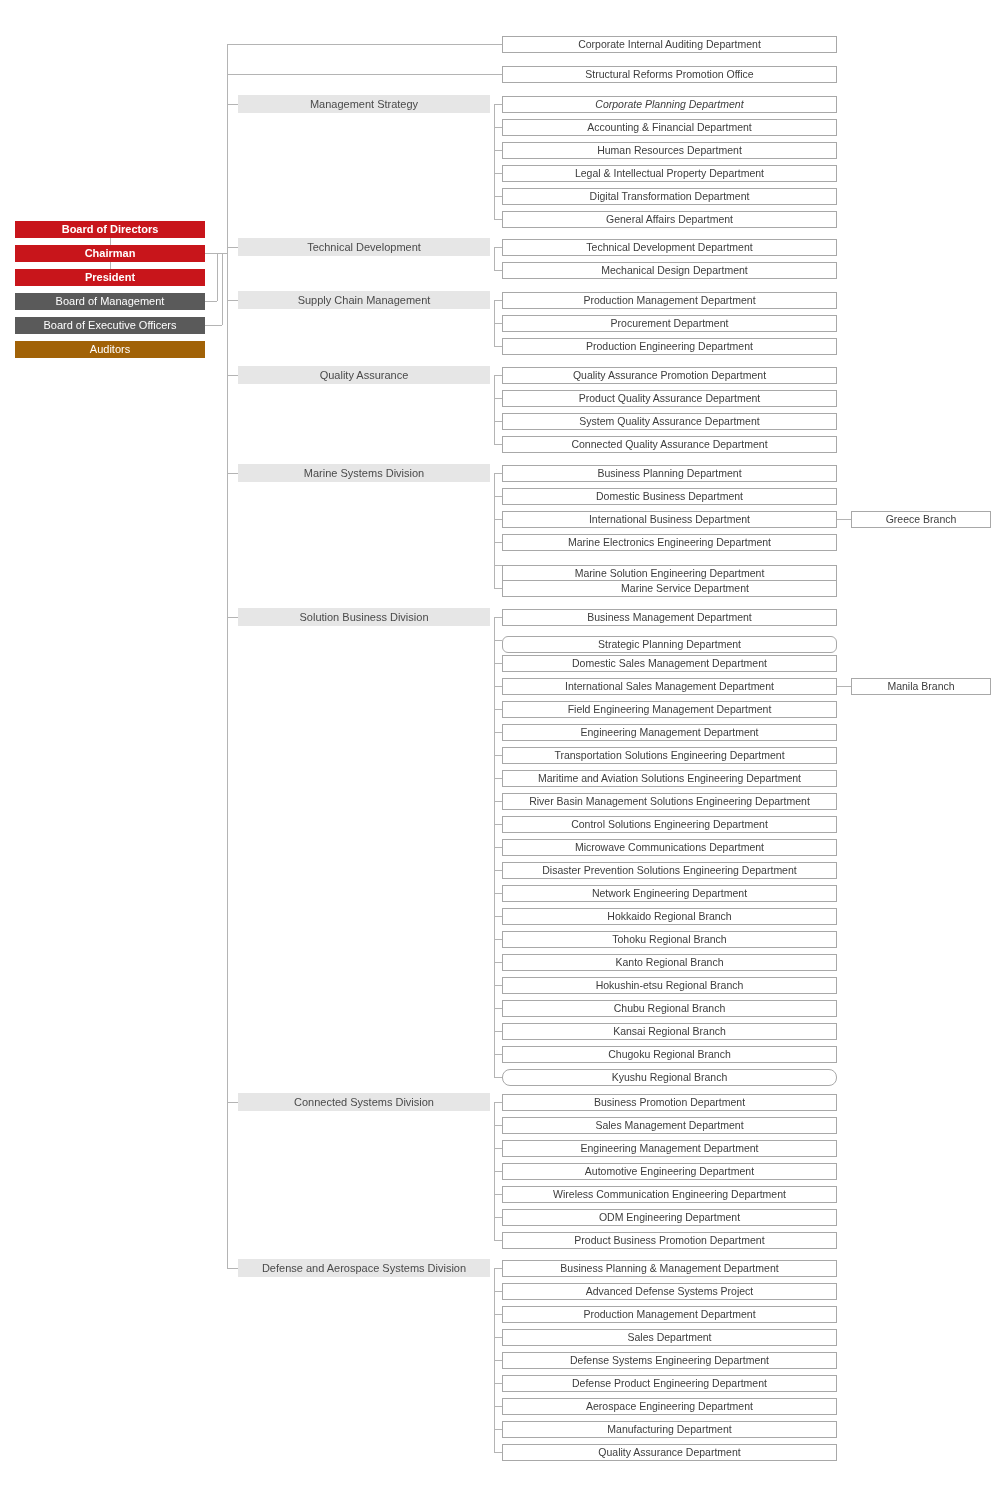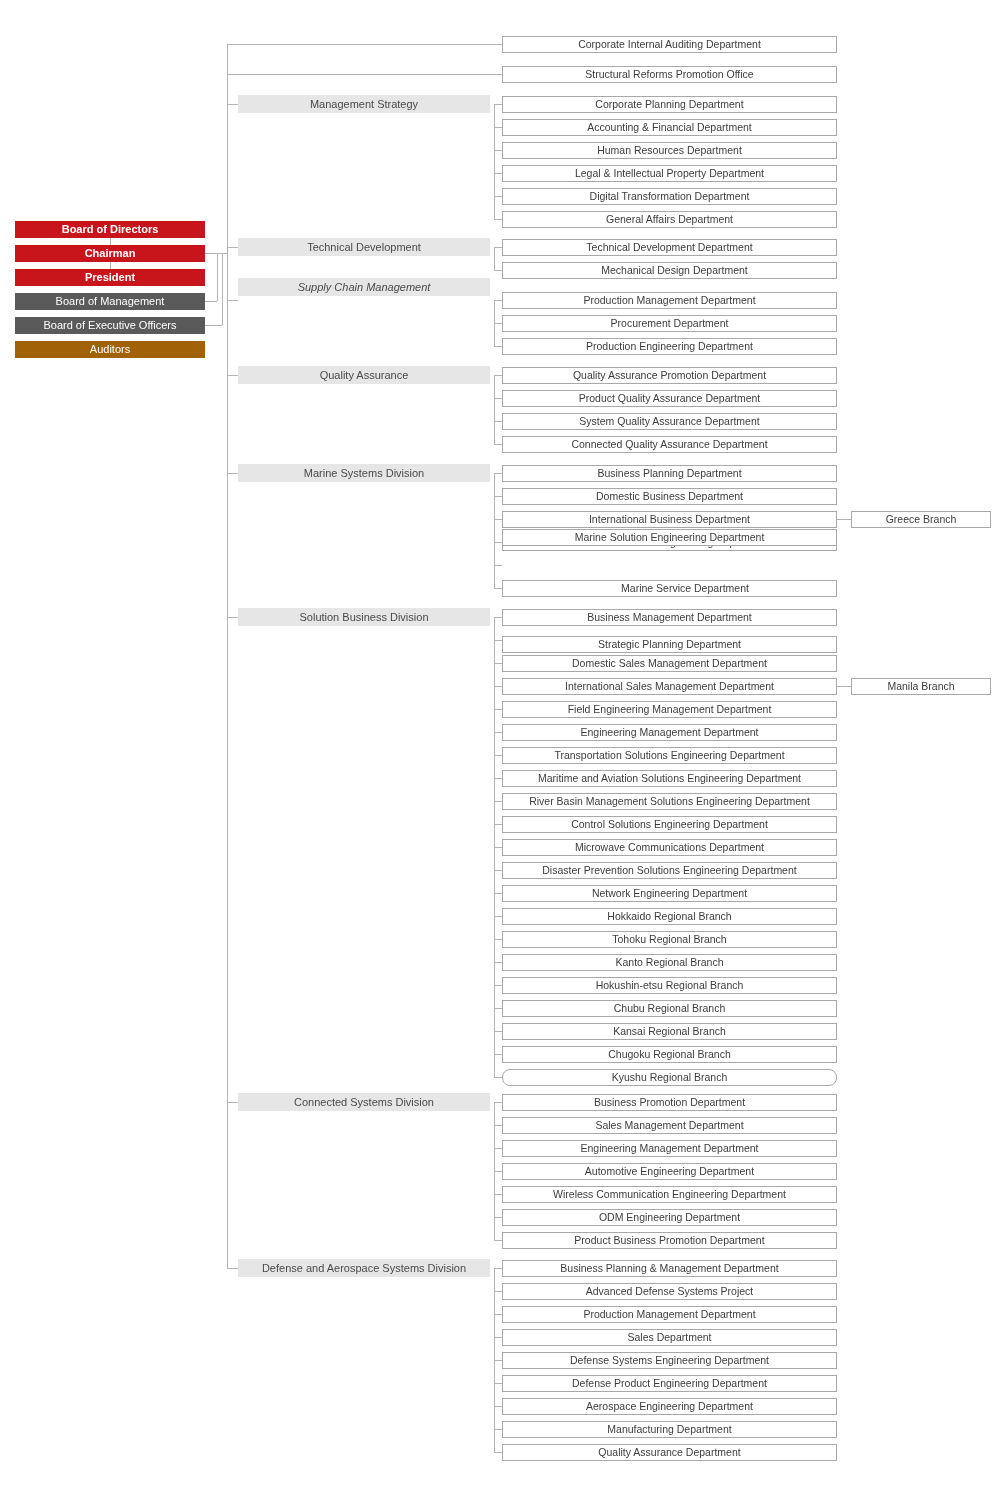--- a/index.html
+++ b/index.html
@@ -95,41 +95,41 @@
     <div class="hline" style="left: 205px; top: 325px; width: 17px;"></div>
     <div class="vline" style="left: 217px; top: 253px; height: 48px;"></div>
     <div class="vline" style="left: 222px; top: 253px; height: 72px;"></div>
     <div class="vline" style="left: 227px; top: 44px; height: 1224px;"></div>
     <div class="dept" style="top: 36px;">Corporate Internal Auditing Department</div>
     <div class="hline" style="left: 227px; top: 44px; width: 275px;"></div>
     <div class="dept" style="top: 66px;">Structural Reforms Promotion Office</div>
     <div class="hline" style="left: 227px; top: 74px; width: 275px;"></div>
     <div class="division" style="top: 95px;">Management Strategy</div>
     <div class="hline" style="left: 227px; top: 104px; width: 11px;"></div>
-    <div class="dept" style="top: 96px;">Corporate Planning Department</div>
+    <div class="dept" style="top: 96px; font-style: italic;">Corporate Planning Department</div>
     <div class="hline" style="left: 494px; top: 104px; width: 8px;"></div>
     <div class="dept" style="top: 119px;">Accounting &amp; Financial Department</div>
     <div class="hline" style="left: 494px; top: 127px; width: 8px;"></div>
     <div class="dept" style="top: 142px;">Human Resources Department</div>
     <div class="hline" style="left: 494px; top: 150px; width: 8px;"></div>
     <div class="dept" style="top: 165px;">Legal &amp; Intellectual Property Department</div>
     <div class="hline" style="left: 494px; top: 173px; width: 8px;"></div>
     <div class="dept" style="top: 188px;">Digital Transformation Department</div>
     <div class="hline" style="left: 494px; top: 196px; width: 8px;"></div>
     <div class="dept" style="top: 211px;">General Affairs Department</div>
     <div class="hline" style="left: 494px; top: 219px; width: 8px;"></div>
     <div class="vline" style="left: 494px; top: 104px; height: 115px;"></div>
     <div class="division" style="top: 238px;">Technical Development</div>
     <div class="hline" style="left: 227px; top: 247px; width: 11px;"></div>
     <div class="dept" style="top: 239px;">Technical Development Department</div>
     <div class="hline" style="left: 494px; top: 247px; width: 8px;"></div>
     <div class="dept" style="top: 262px; padding-left: 10px;">Mechanical Design Department</div>
     <div class="hline" style="left: 494px; top: 270px; width: 8px;"></div>
     <div class="vline" style="left: 494px; top: 247px; height: 23px;"></div>
-    <div class="division" style="top: 278px; font-style: italic;">Supply Chain Management</div>
+    <div class="division" style="top: 291px;">Supply Chain Management</div>
     <div class="hline" style="left: 227px; top: 300px; width: 11px;"></div>
     <div class="dept" style="top: 292px;">Production Management Department</div>
     <div class="hline" style="left: 494px; top: 300px; width: 8px;"></div>
     <div class="dept" style="top: 315px;">Procurement Department</div>
     <div class="hline" style="left: 494px; top: 323px; width: 8px;"></div>
     <div class="dept" style="top: 338px;">Production Engineering Department</div>
     <div class="hline" style="left: 494px; top: 346px; width: 8px;"></div>
     <div class="vline" style="left: 494px; top: 300px; height: 46px;"></div>
     <div class="division" style="top: 366px;">Quality Assurance</div>
     <div class="hline" style="left: 227px; top: 375px; width: 11px;"></div>
@@ -147,30 +147,30 @@
     <div class="dept" style="top: 465px;">Business Planning Department</div>
     <div class="hline" style="left: 494px; top: 473px; width: 8px;"></div>
     <div class="dept" style="top: 488px;">Domestic Business Department</div>
     <div class="hline" style="left: 494px; top: 496px; width: 8px;"></div>
     <div class="dept" style="top: 511px;">International Business Department</div>
     <div class="hline" style="left: 494px; top: 519px; width: 8px;"></div>
     <div class="branch" style="left: 851px; top: 511px;">Greece Branch</div>
     <div class="hline" style="left: 837px; top: 519px; width: 14px;"></div>
     <div class="dept" style="top: 534px;">Marine Electronics Engineering Department</div>
     <div class="hline" style="left: 494px; top: 542px; width: 8px;"></div>
-    <div class="dept" style="top: 529px;">Marine Solution Engineering Department</div>
+    <div class="dept" style="top: 565px;">Marine Solution Engineering Department</div>
     <div class="hline" style="left: 494px; top: 565px; width: 8px;"></div>
     <div class="dept" style="top: 580px; padding-left: 31px;">Marine Service Department</div>
     <div class="hline" style="left: 494px; top: 588px; width: 8px;"></div>
     <div class="vline" style="left: 494px; top: 473px; height: 115px;"></div>
     <div class="division" style="top: 608px;">Solution Business Division</div>
     <div class="hline" style="left: 227px; top: 617px; width: 11px;"></div>
     <div class="dept" style="top: 609px;">Business Management Department</div>
     <div class="hline" style="left: 494px; top: 617px; width: 8px;"></div>
-    <div class="dept" style="top: 636px;">Strategic Planning Department</div>
+    <div class="dept" style="top: 636px; border-radius: 6px;">Strategic Planning Department</div>
     <div class="hline" style="left: 494px; top: 640px; width: 8px;"></div>
     <div class="dept" style="top: 655px;">Domestic Sales Management Department</div>
     <div class="hline" style="left: 494px; top: 663px; width: 8px;"></div>
     <div class="dept" style="top: 678px;">International Sales Management Department</div>
     <div class="hline" style="left: 494px; top: 686px; width: 8px;"></div>
     <div class="branch" style="left: 851px; top: 678px;">Manila Branch</div>
     <div class="hline" style="left: 837px; top: 686px; width: 14px;"></div>
     <div class="dept" style="top: 701px;">Field Engineering Management Department</div>
     <div class="hline" style="left: 494px; top: 709px; width: 8px;"></div>
     <div class="dept" style="top: 724px;">Engineering Management Department</div>

